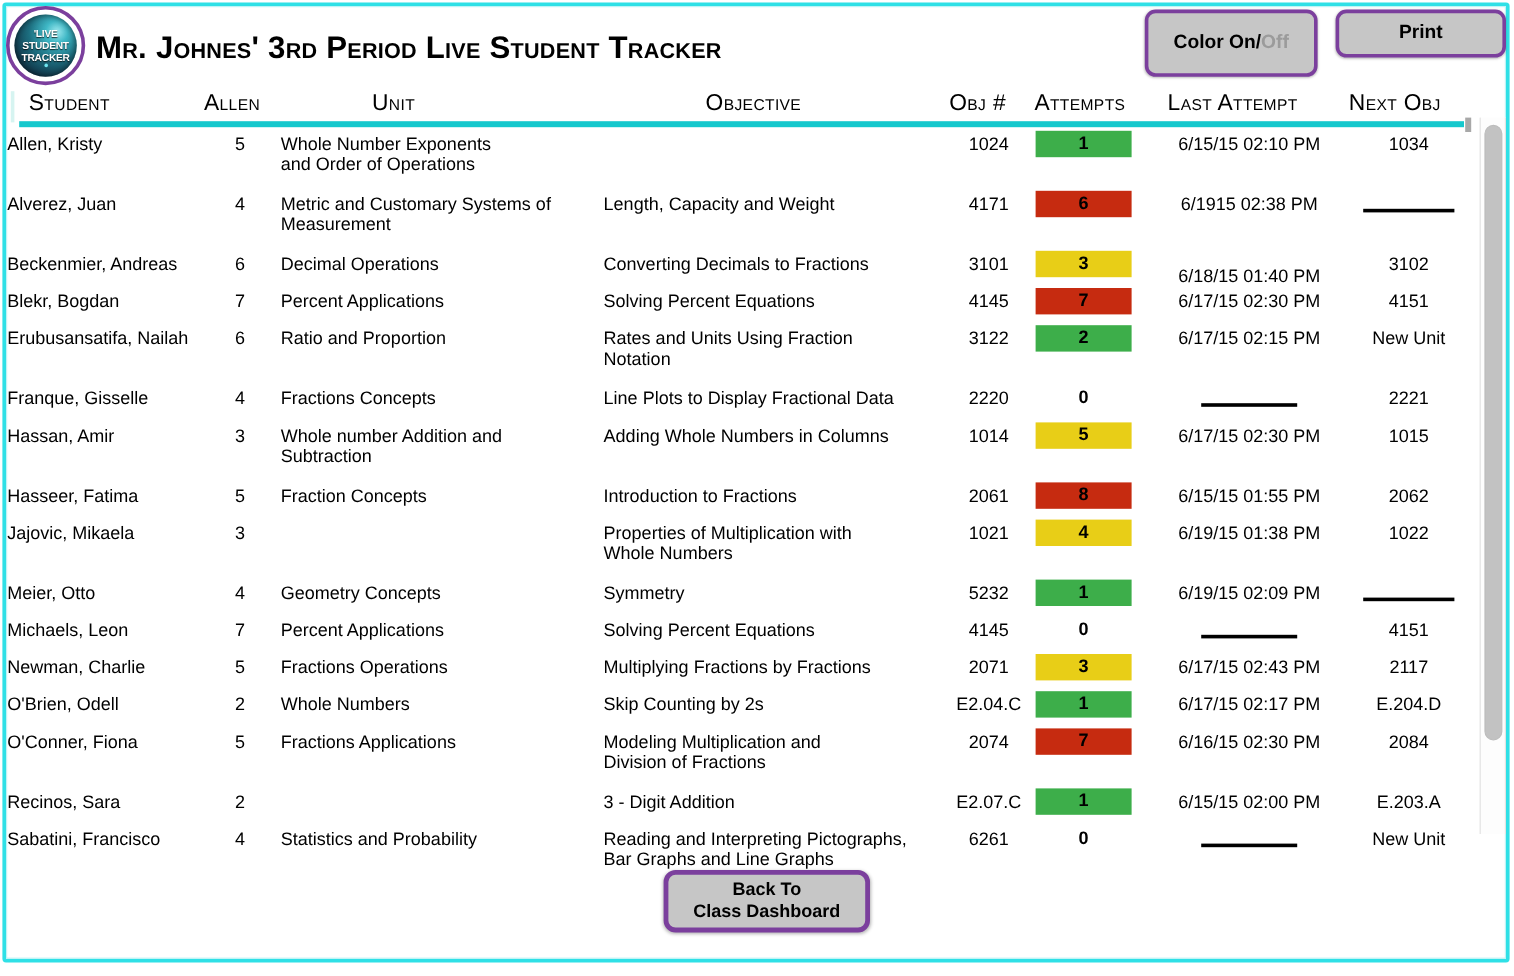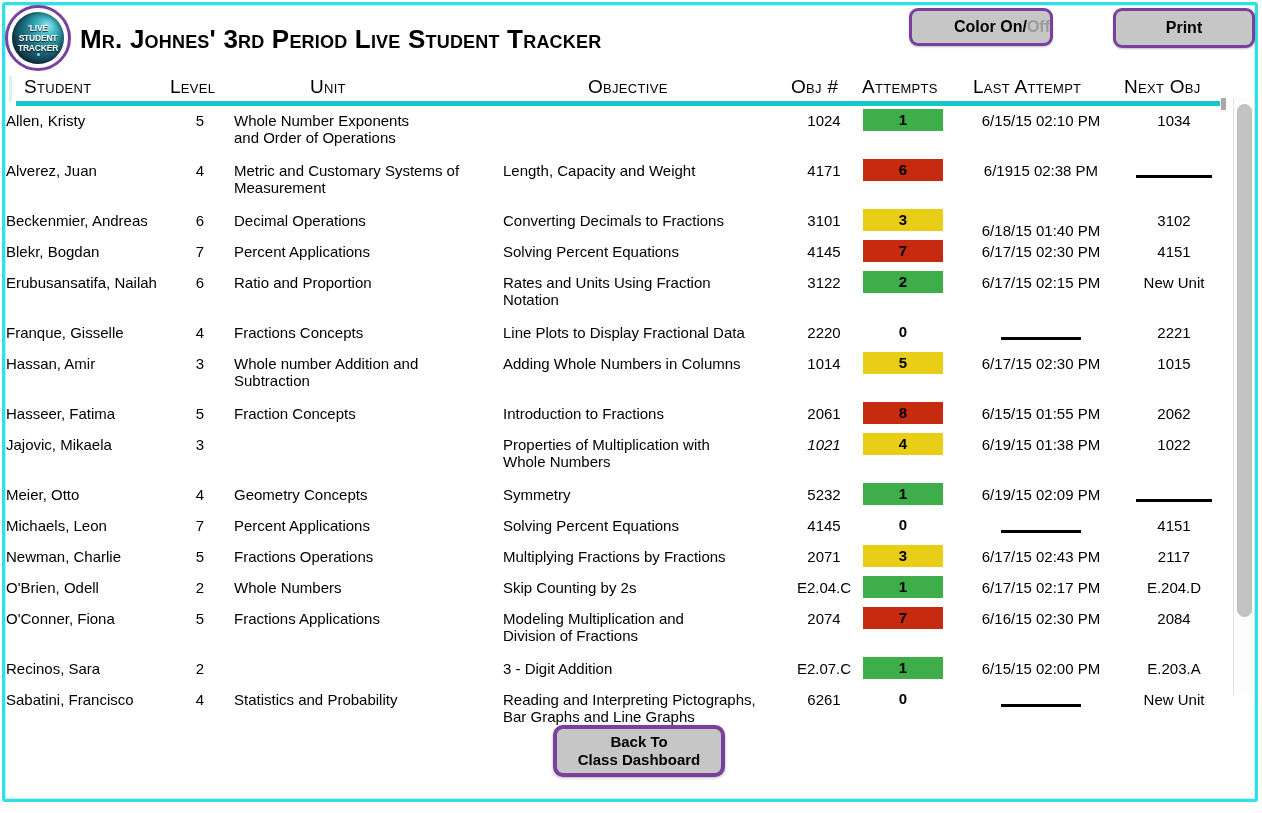--- a/index.html
+++ b/index.html
@@ -120,21 +120,21 @@
     font-family: "Liberation Sans", sans-serif;
     font-weight: bold;
     font-size: 16px;
     color: #000000;
     display: flex;
     align-items: center;
     justify-content: center;
     cursor: pointer;
     box-shadow: 0 1px 2px rgba(0,0,0,0.25);
   }
-  #color-toggle-button { left: 909px; top: 8px; width: 144px; height: 38px; justify-content: flex-end; }
+  #color-toggle-button { left: 954px; top: 8px; width: 144px; height: 56px; }
   #print-button { left: 1113px; top: 8px; width: 142px; height: 40px; }
   .dim { color: #9b9b9b; }
 
   
   .table-head {
     position: absolute;
     left: 0;
     top: 72px;
     width: 1230px;
     height: 30px;
@@ -295,21 +295,21 @@
         <span class="dim">Off</span>
     </div>
 
     <div class="top-btn" id="print-button">
       <span>Print</span>
     </div>
   </div>
 
   <div class="table-head" id="table-head">
       <div class="th" style="left: 24px; top: 4px;">Student</div>
-      <div class="th" style="left: 170px; top: 4px;">Level</div>
+      <div class="th" style="left: 170px; top: 4px;">Allen</div>
       <div class="th" style="left: 310px; top: 4px;">Unit</div>
       <div class="th" style="left: 588px; top: 4px;">Objective</div>
       <div class="th" style="left: 791px; top: 4px;">Obj #</div>
       <div class="th" style="left: 862px; top: 4px;">Attempts</div>
       <div class="th" style="left: 973px; top: 4px;">Last Attempt</div>
       <div class="th" style="left: 1124px; top: 4px;">Next Obj</div>
     </div>
   <div class="head-bar-left"></div>
   <div class="head-rule"></div>
   <div class="head-tick"></div>
@@ -391,21 +391,21 @@
         <div class="cell c-obj" style="top: 6px;">Introduction to Fractions</div>
         <div class="cell c-objnum" style="top: 6px;">2061</div>
         <div class="cell c-attempts" style="top: 3px;"><span class="chip" style="background: rgb(198, 43, 16);">8</span></div>
         <div class="cell c-last" style="top: 6px;">6/15/15  01:55 PM</div>
         <div class="cell c-next" style="top: 6px;">2062</div>
       </div>
       <div class="row" style="height: 50px;">
         <div class="cell c-student" style="top: 6px;">Jajovic, Mikaela</div>
         <div class="cell c-level" style="top: 6px;">3</div>
         <div class="cell c-obj" style="top: 6px;">Properties of Multiplication with<br>Whole Numbers</div>
-        <div class="cell c-objnum" style="top: 6px; font-style: italic;">1021</div>
+        <div class="cell c-objnum" style="top: 6px;">1021</div>
         <div class="cell c-attempts" style="top: 3px;"><span class="chip" style="background: rgb(232, 206, 23);">4</span></div>
         <div class="cell c-last" style="top: 6px;">6/19/15  01:38 PM</div>
         <div class="cell c-next" style="top: 6px;">1022</div>
       </div>
       <div class="row" style="height: 31px;">
         <div class="cell c-student" style="top: 6px;">Meier, Otto</div>
         <div class="cell c-level" style="top: 6px;">4</div>
         <div class="cell c-unit" style="top: 6px;">Geometry Concepts</div>
         <div class="cell c-obj" style="top: 6px;">Symmetry</div>
         <div class="cell c-objnum" style="top: 6px;">5232</div>

